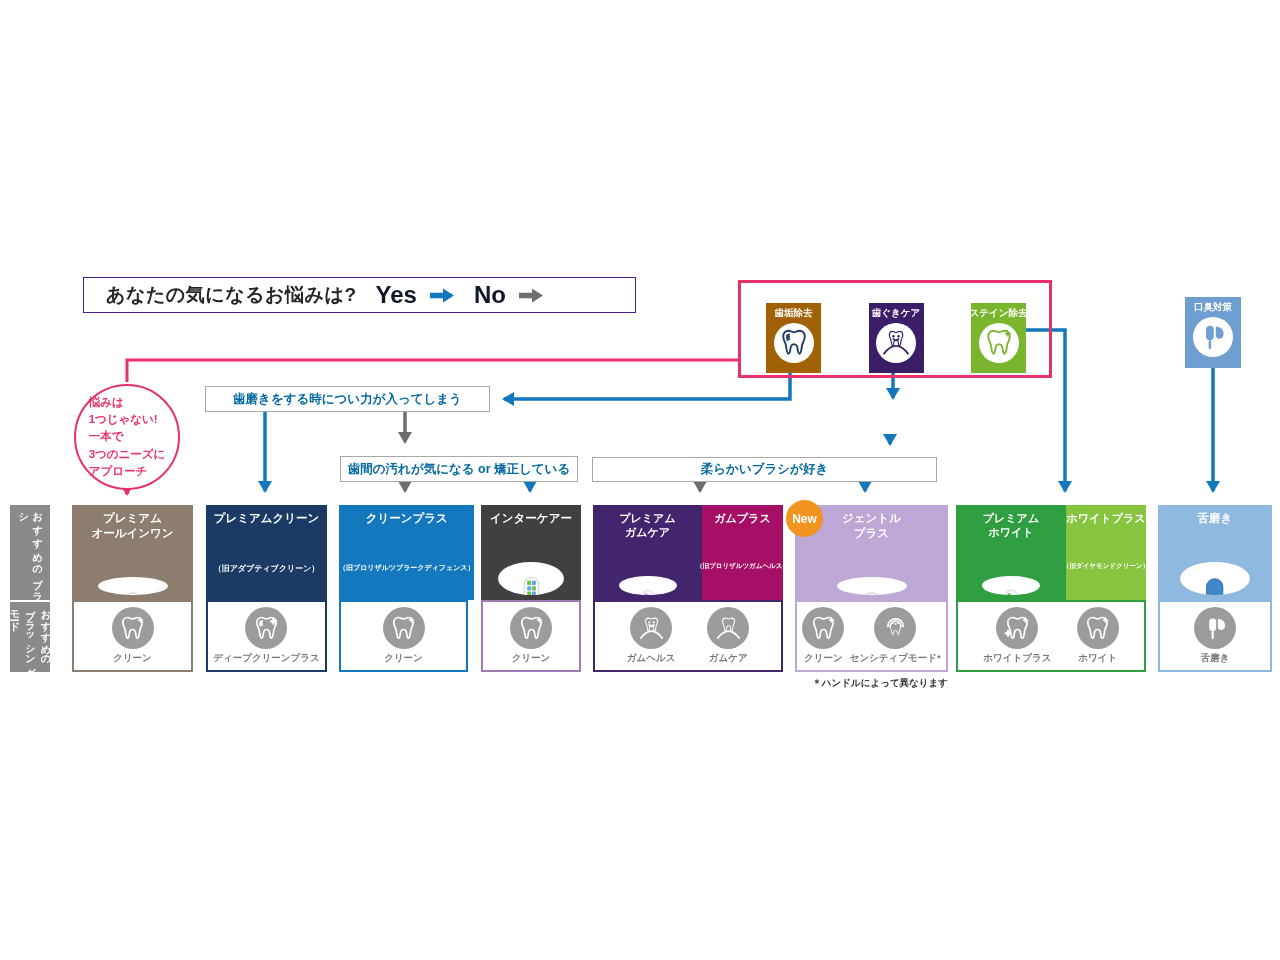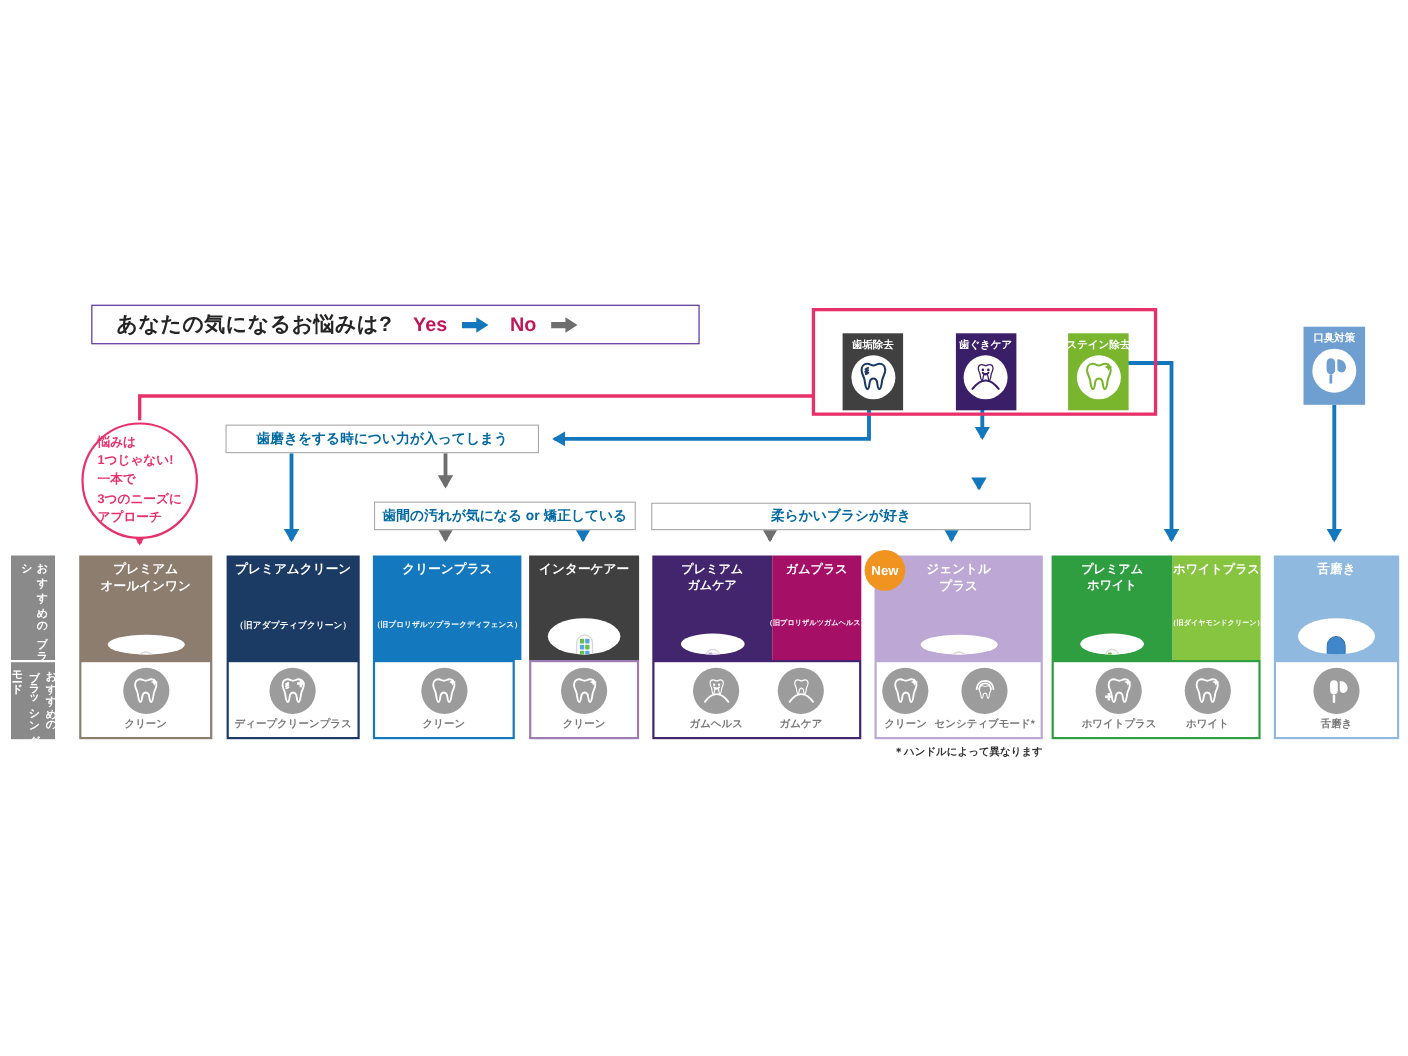--- a/index.html
+++ b/index.html
@@ -5,21 +5,21 @@
   html,body{margin:0;padding:0;background:#fff;}
   body{font-family:"Liberation Sans","DejaVu Sans",sans-serif;}
   .canvas{position:relative;width:1280px;height:960px;background:#fff;overflow:hidden;}
   .abs{position:absolute;}
   svg{display:block;}
 
   
   .legend{position:absolute;left:83px;top:277px;width:553px;height:36px;border:1px solid #4c1d95;
           box-sizing:border-box;display:flex;align-items:center;gap:13px;padding-left:22px;background:#fff;}
   .legend-title{font-size:19px;font-weight:bold;color:#252525;letter-spacing:.5px;}
-  .yn{font-size:18px;font-weight:bold;color:#be185d;margin-left:6px;}
+  .yn{font-size:24px;font-weight:bold;color:#0f172a;margin-left:6px;}
 
   
   .pink-box{position:absolute;left:738px;top:280px;width:314px;height:98px;border:3px solid #e8316b;box-sizing:border-box;}
   .tile{position:absolute;width:55px;height:70px;display:flex;flex-direction:column;align-items:center;box-sizing:border-box;}
   .tile-label{color:#fff;font-size:9.5px;font-weight:bold;margin-top:4px;white-space:nowrap;}
   .tile-circle{width:40px;height:40px;border-radius:50%;background:#fff;margin-top:3px;
                display:flex;align-items:center;justify-content:center;}
 
   
   .bubble{position:absolute;left:74px;top:384px;width:106px;height:106px;border:2.5px solid #e8316b;border-radius:50%;
@@ -106,21 +106,21 @@
       </span>
     <span class="yn">No</span>
     <span id="no-arrow">
         <svg width="25" height="15" viewBox="0 0 25 15">
           <polygon points="0,4.7 13,4.7 13,0.5 24,7.5 13,14.5 13,10.3 0,10.3" fill="#6e6e6e"></polygon>
         </svg>
       </span>
   </div>
 
   <div class="pink-box" id="concern-group">
-      <div class="tile" style="left: 25px; top: 20px; background: #404040;">
+      <div class="tile" style="left: 25px; top: 20px; background: #a16207;">
         <span class="tile-label">歯垢除去</span>
     <span class="tile-circle">
           <svg width="30" height="30" viewBox="0 0 24 24">
             <path d="M12 3.4c-1.9 0-2.4-1.2-4.4-1.2C4.9 2.2 3.4 4.3 3.4 6.7c0 3 1.5 4.2 2.1 6.9.5 2.4.7 7 2.2 7 1.4 0 1.2-4.3 1.9-6 .5-1.2 1.2-1.7 2.4-1.7s1.9.5 2.4 1.7c.7 1.7.5 6 1.9 6 1.5 0 1.7-4.6 2.2-7 .6-2.7 2.1-3.9 2.1-6.9 0-2.4-1.5-4.5-4.2-4.5-2 0-2.5 1.2-4.4 1.2z" stroke="#1b3a64" stroke-width="1.5" fill="none" stroke-linejoin="round" stroke-linecap="round"></path>
             <path d="M6.3 6.2l1.8-1M6.1 8l2-1.1M6.6 9.6l1.6-.9" stroke="#1b3a64" stroke-width="1.5" fill="none" stroke-linejoin="round" stroke-linecap="round"></path>
           </svg>
         </span>
       </div>
       <div class="tile" style="left: 127.5px; top: 20px; background: rgb(58, 31, 104);">
         <span class="tile-label">歯ぐきケア</span>

